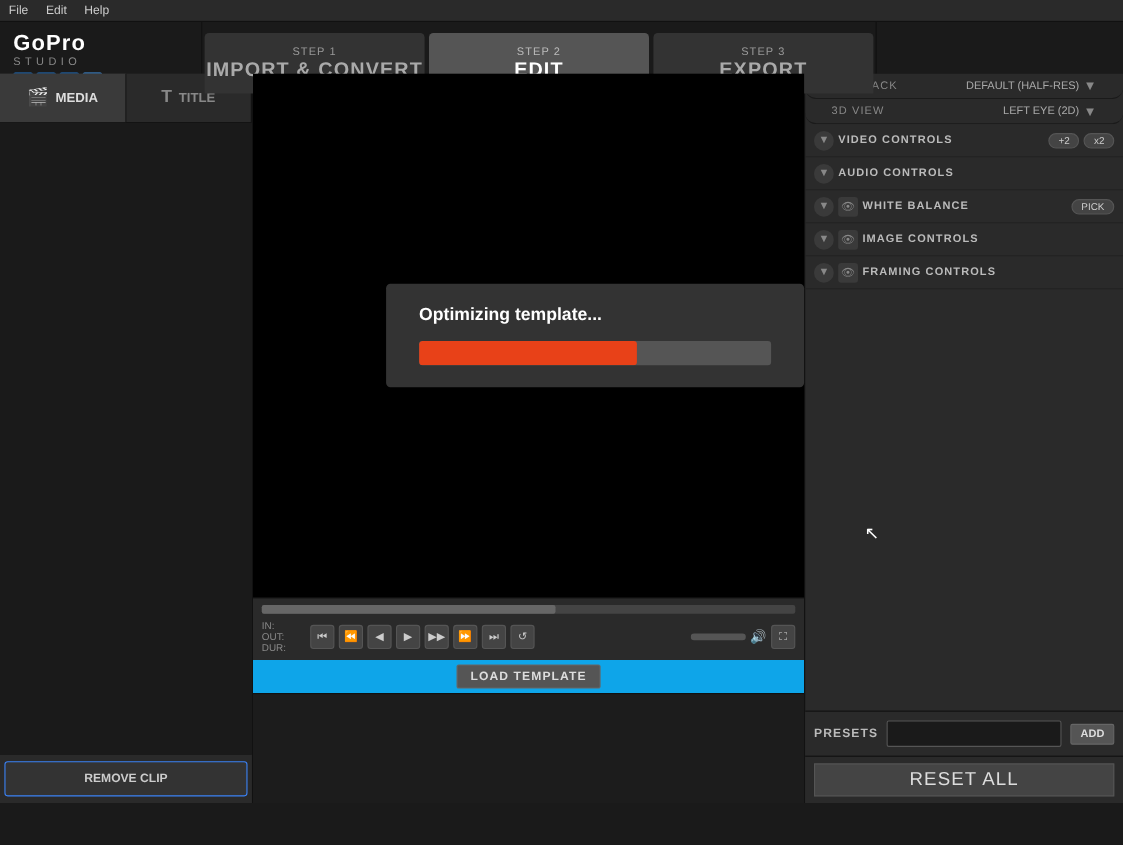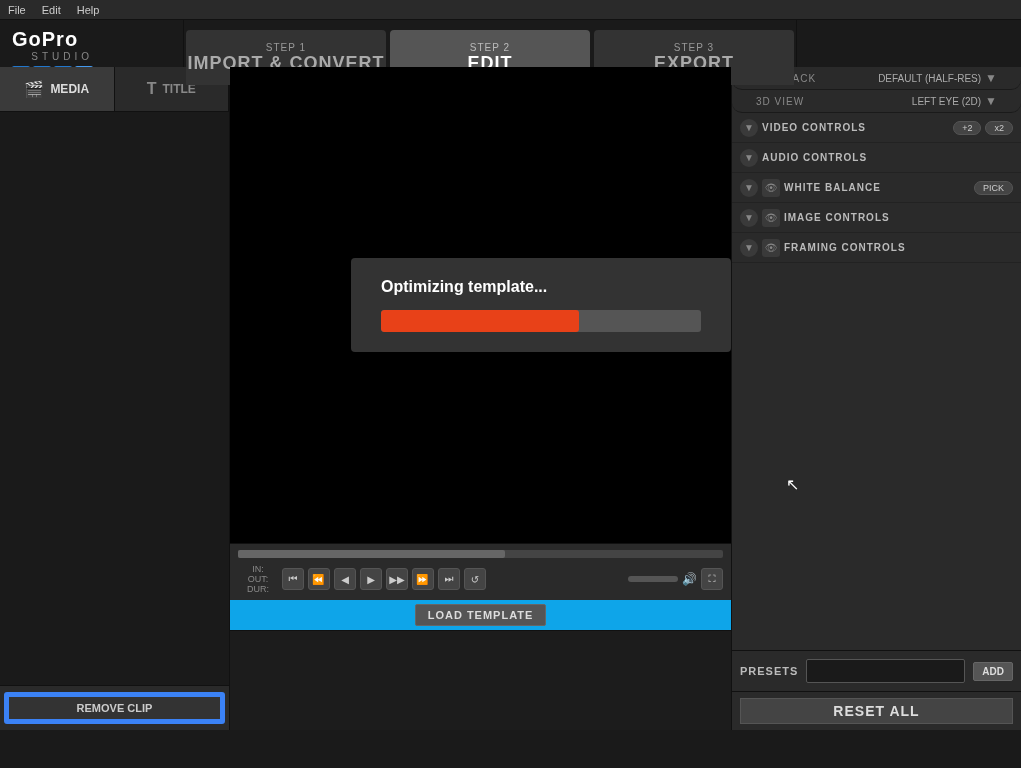--- a/index.html
+++ b/index.html
@@ -44,21 +44,20 @@
     #logo-gopro {
       font-size: 20px;
       font-weight: bold;
       color: #fff;
       letter-spacing: 1px;
     }
     #logo-studio {
       font-size: 10px;
       color: #888;
       letter-spacing: 4px;
-      text-align: right;
     }
     #logo-dots {
       display: flex;
       gap: 3px;
       margin-top: 4px;
     }
     .logo-dot {
       width: 18px;
       height: 10px;
       border-radius: 2px;
@@ -167,21 +166,21 @@
     .bottom-btn {
       flex: 1;
       display: flex;
       align-items: center;
       justify-content: center;
       font-size: 11px;
       font-weight: bold;
       color: #ccc;
       cursor: pointer;
       background: #333;
-      border: 5px solid #3b82f6;
+      border: 1px solid #3b82f6;
       border-radius: 3px;
       margin: 6px 4px;
     }
 
     
     #center-panel {
       flex: 1;
       background: #1a1a1a;
       display: flex;
       flex-direction: column;
@@ -247,21 +246,20 @@
     }
     #controls-row {
       display: flex;
       align-items: center;
       gap: 4px;
     }
     .ctrl-info {
       font-size: 9px;
       color: #888;
       width: 40px;
-      text-align: center;
     }
     .ctrl-btn {
       width: 22px;
       height: 22px;
       background: #444;
       border: 1px solid #555;
       border-radius: 3px;
       display: flex;
       align-items: center;
       justify-content: center;
@@ -433,22 +431,22 @@
       font-size: 10px;
       font-weight: bold;
       padding: 3px 8px;
       cursor: pointer;
       border-radius: 2px;
     }
     #reset-all-btn {
       background: #444;
       border: 1px solid #555;
       color: #ddd;
-      font-size: 14px;
-      font-weight: bold;
+      font-size: 17px;
+      font-weight: normal;
       padding: 4px 0;
       cursor: pointer;
       width: 100%;
       letter-spacing: 1px;
     }
     #reset-all-area {
       padding: 6px 8px;
       border-top: 1px solid #111;
       background: #2a2a2a;
     }

